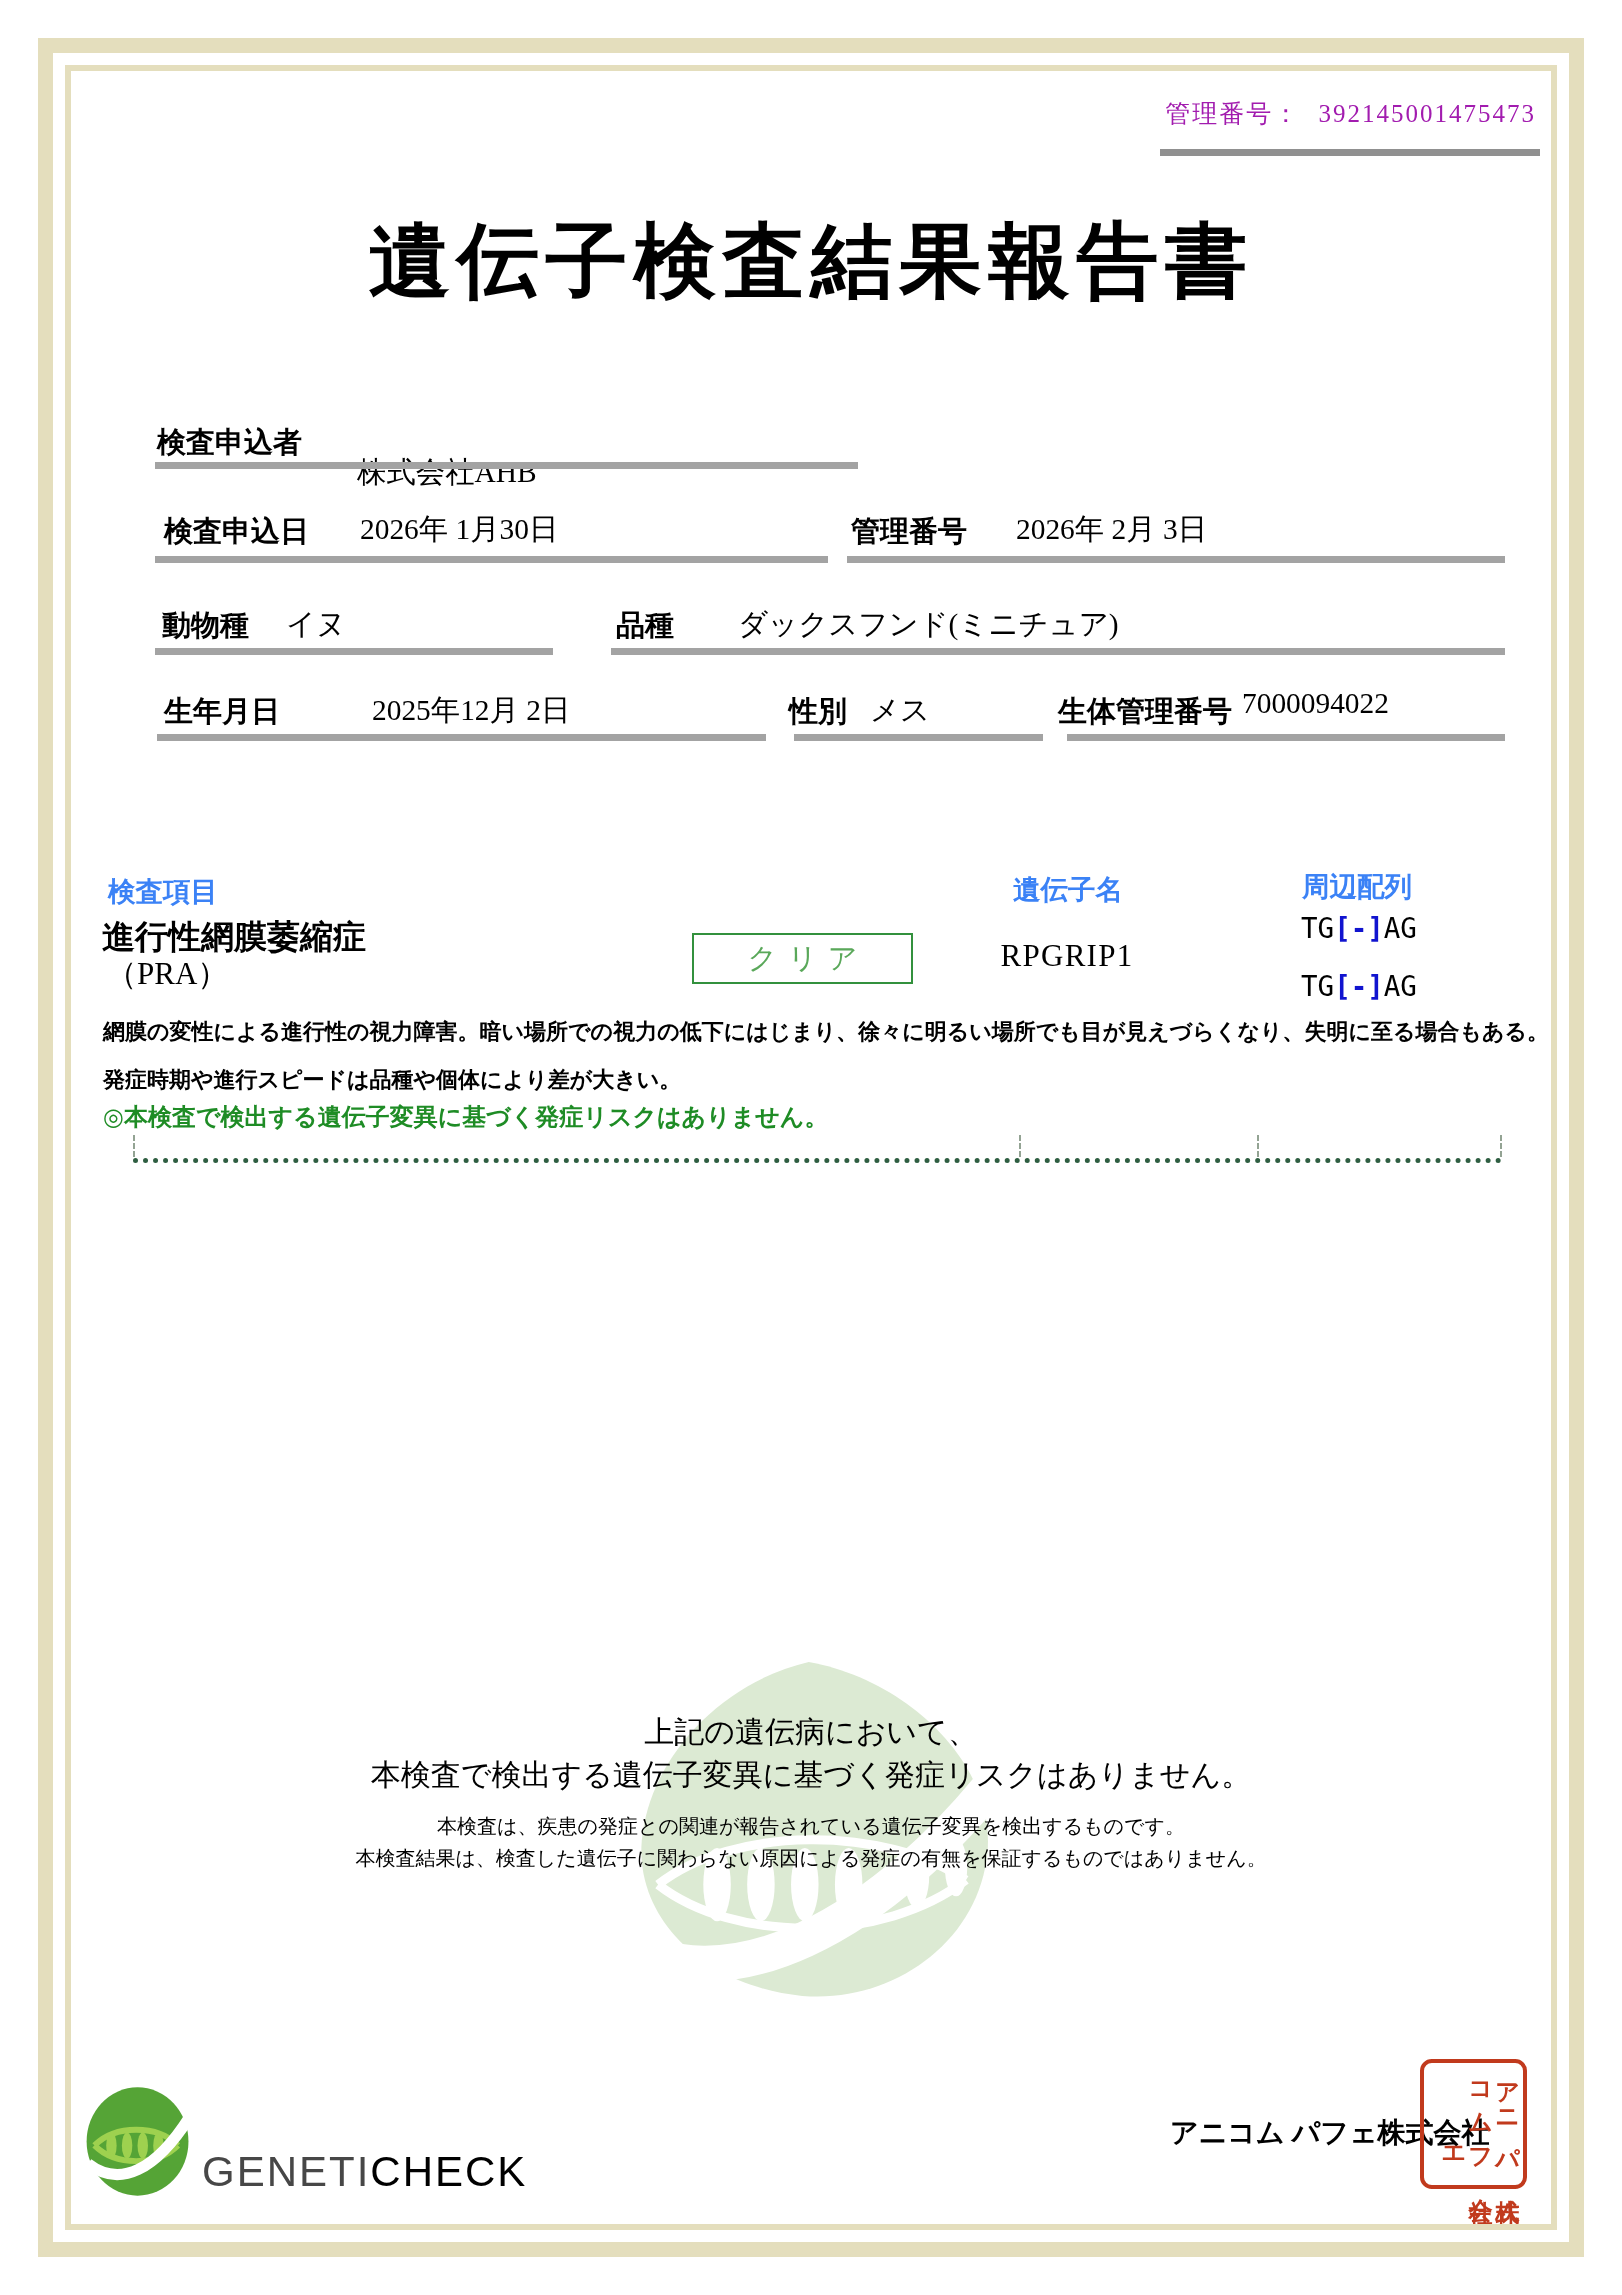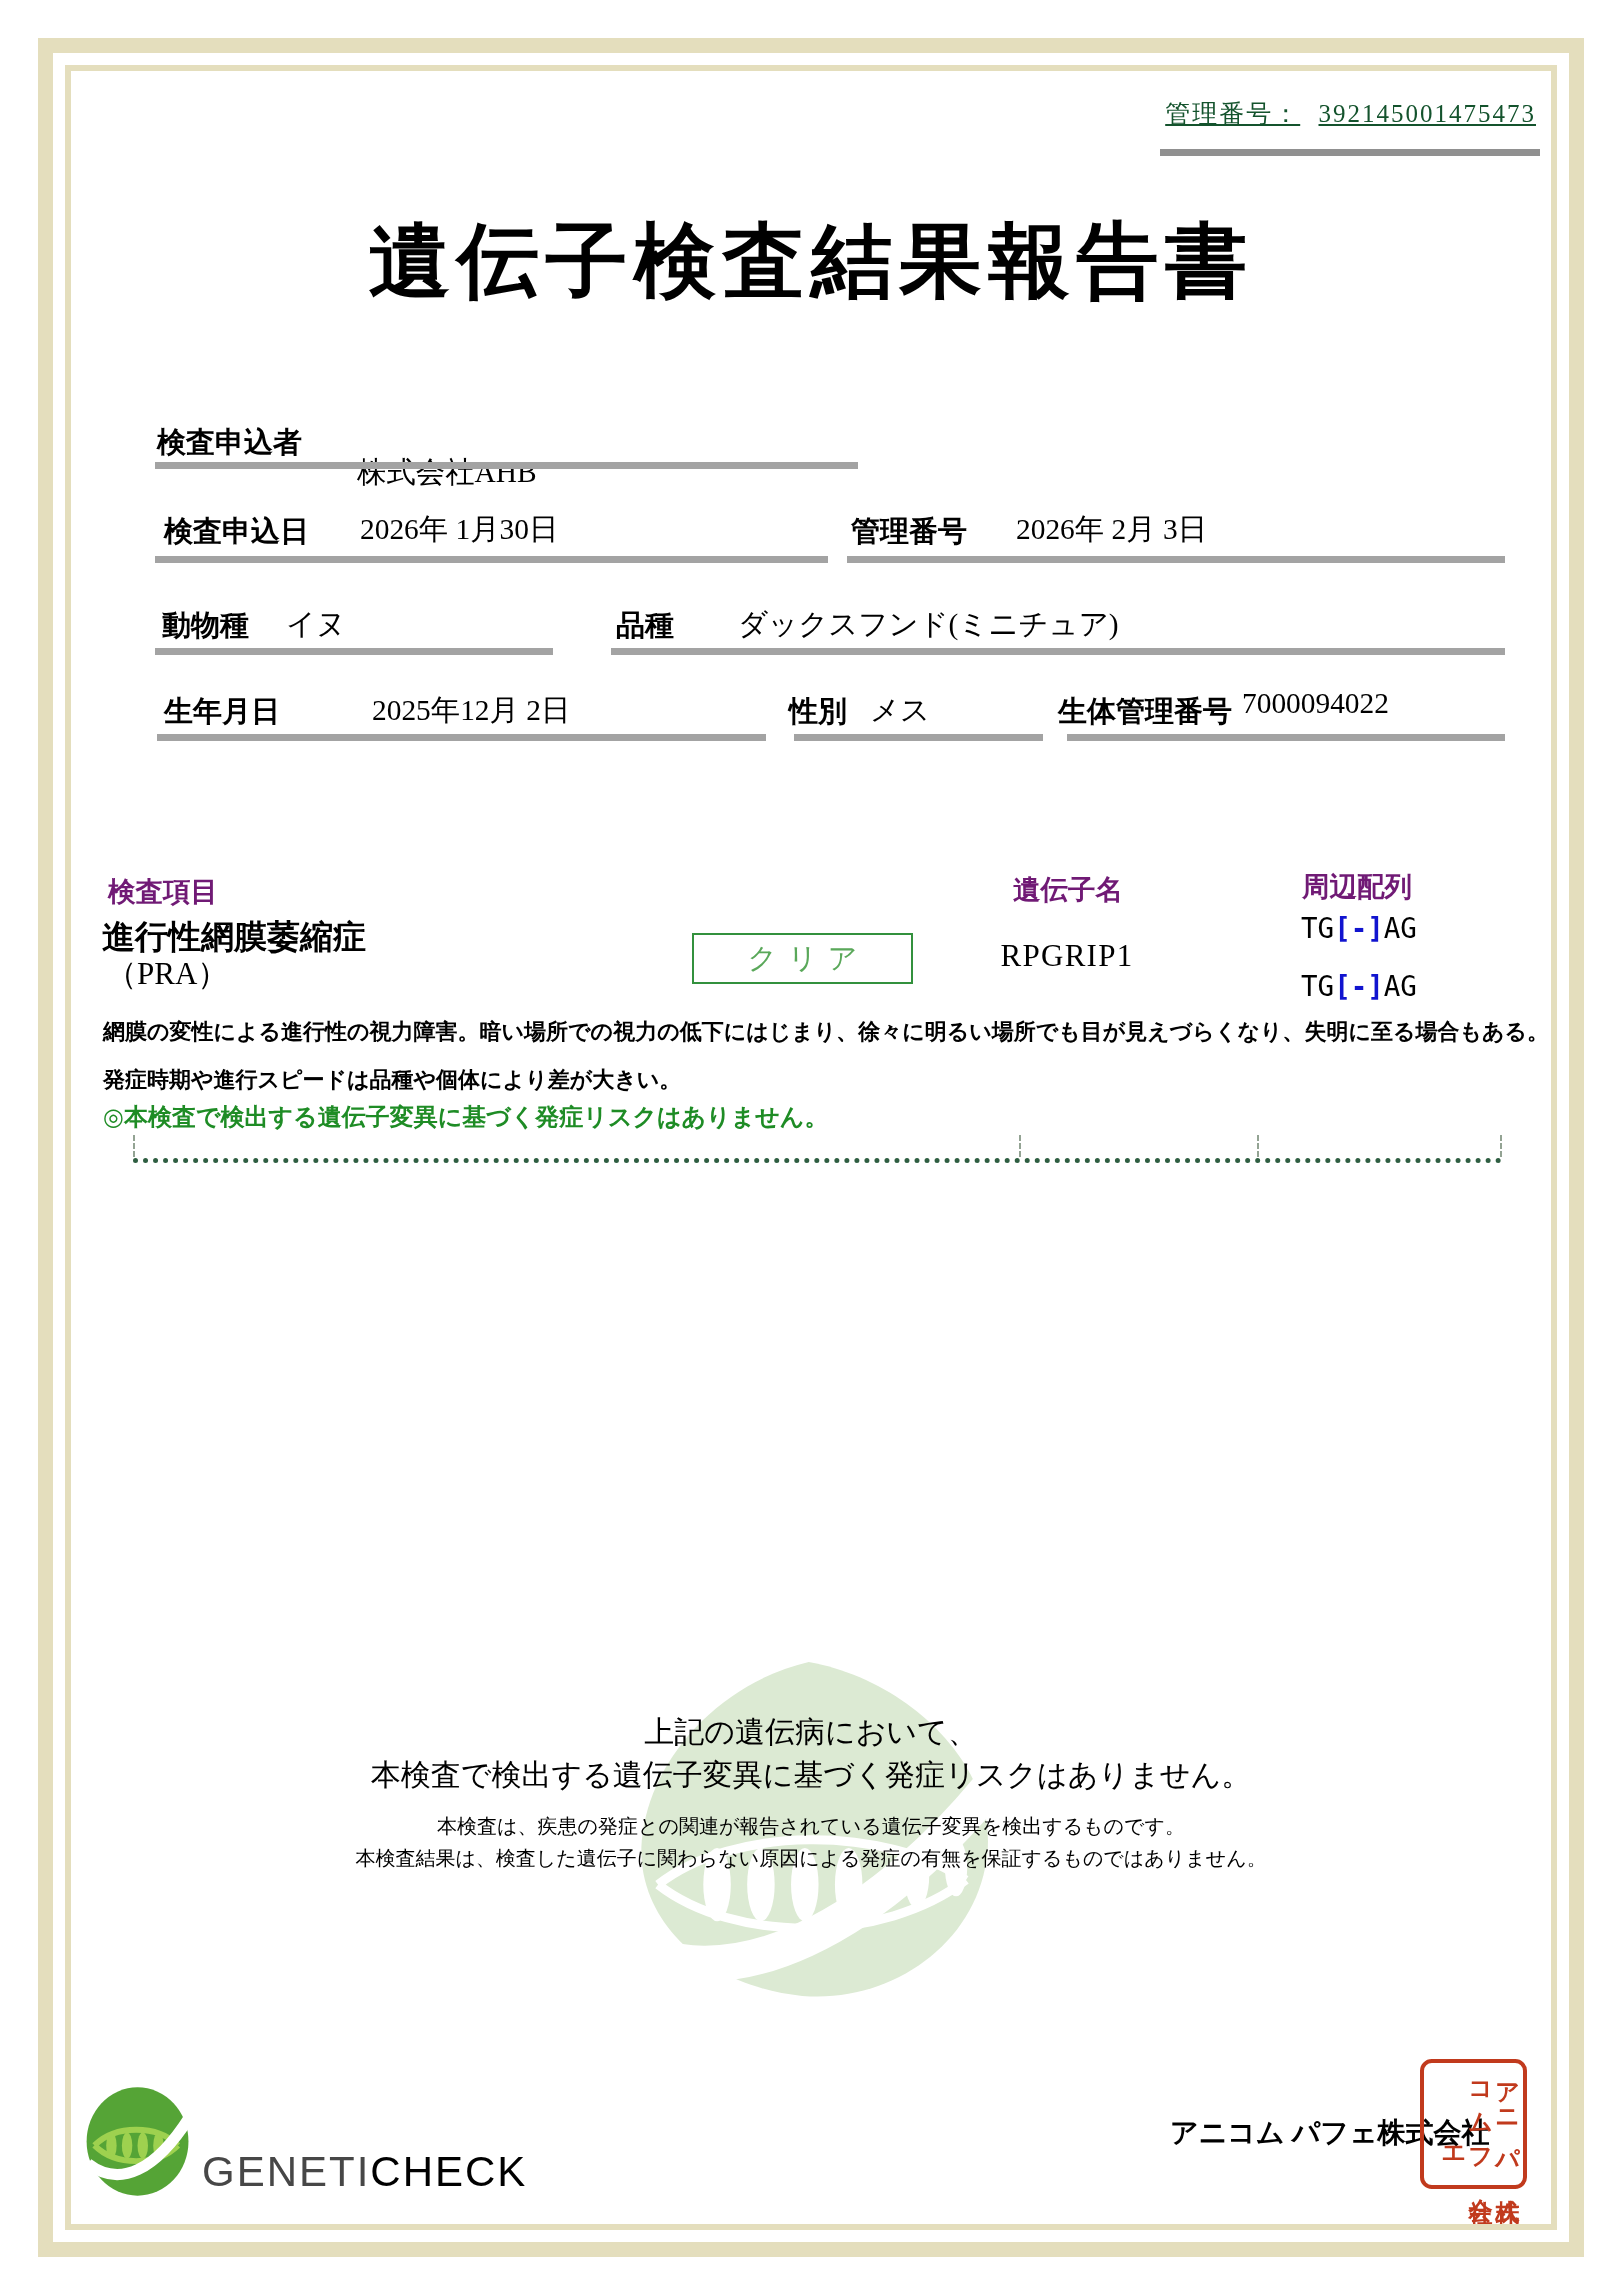--- a/index.html
+++ b/index.html
@@ -7,34 +7,34 @@
     width:1622px;height:2295px;position:relative;background:#ffffff;overflow:hidden;
     font-family:"Liberation Serif","DejaVu Serif",serif;color:#000;
   }
   .abs{position:absolute;}
   .layer{z-index:2;}
   
   #frame-outer{position:absolute;left:38px;top:38px;right:38px;bottom:38px;border:15px solid #e4debd;z-index:4;pointer-events:none;}
   #frame-inner{position:absolute;left:65px;top:65px;right:65px;bottom:65px;border:6.5px solid #e4debd;z-index:4;pointer-events:none;}
 
   
-  #admin{right:86px;top:97px;font-size:25px;color:#14532d;letter-spacing:2px;white-space:nowrap;text-decoration:underline;}
+  #admin{right:86px;top:97px;font-size:25px;color:#a21caf;letter-spacing:2px;white-space:nowrap;}
   #admin .val{margin-left:18.3px;}
   #admin-bar{left:1160px;top:149px;width:380px;height:7.2px;background:#909090;}
 
   
   #title{left:0;right:0;top:207px;text-align:center;font-size:82px;font-weight:700;letter-spacing:6.5px;white-space:nowrap;}
 
   
   .flabel{font-size:29px;font-weight:700;white-space:nowrap;}
   .fvalue{font-size:29.4px;font-weight:500;white-space:nowrap;}
   .uline{height:6.5px;background:#a3a3a3;}
 
   
-  .green-h{color:#701a75;font-weight:700;font-size:27.5px;white-space:nowrap;}
+  .green-h{color:#3b82f6;font-weight:700;font-size:27.5px;white-space:nowrap;}
   #disease-name{left:102px;top:915px;font-size:33px;font-weight:700;white-space:nowrap;font-family:Liberation Mono, monospace;}
   #disease-abbr{left:106px;top:953px;font-size:31px;font-weight:500;white-space:nowrap;}
   #clear-box{left:692px;top:933px;width:217px;height:47px;border:2.6px solid #33913d;
     display:flex;align-items:center;justify-content:center;
     font-size:29px;color:#5aa85a;letter-spacing:10.5px;text-indent:10.5px;}
   #gene-name{left:982px;top:938px;width:170px;text-align:center;font-size:31px;letter-spacing:1.3px;}
   .seq{font-family:"DejaVu Sans Mono",monospace;font-size:27.5px;font-weight:500;white-space:nowrap;}
   .seq .var{color:#1114cf;font-weight:800;}
   #seq-row1{left:1301px;top:912px;}
   #seq-row2{left:1301px;top:970px;}

